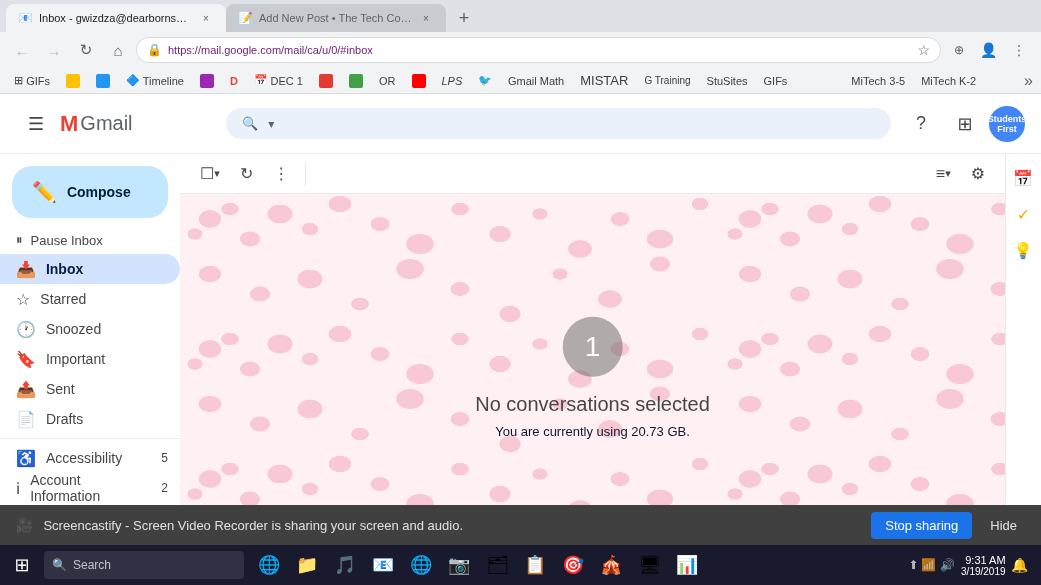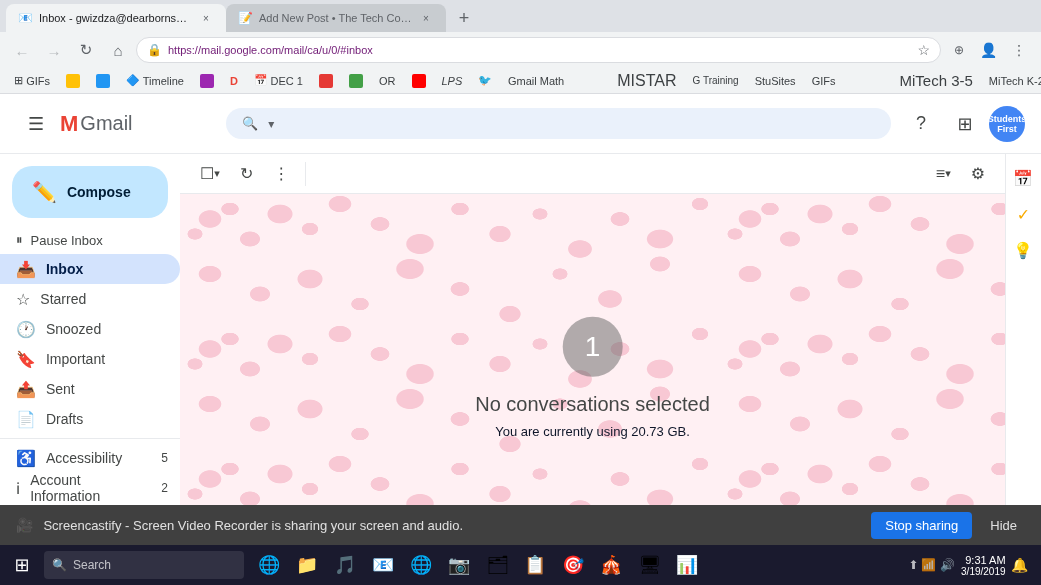--- a/index.html
+++ b/index.html
@@ -201,33 +201,33 @@
   <div class="bookmark-item">
       <span style="font-size:11px;font-style:italic;">LPS</span>
     </div>
   <div class="bookmark-item">
       <span style="font-size:11px;color:#1da1f2;">🐦</span>
     </div>
   <div class="bookmark-item">
       <span style="font-size:11px;">Gmail Math</span>
     </div>
   <div class="bookmark-item">
-      <span style="font-size:16px;margin-left:37px;">MISTAR</span>
+      <span style="font-size:13px;">MISTAR</span>
     </div>
   <div class="bookmark-item">
       <span style="font-size:10px;">G Training</span>
     </div>
   <div class="bookmark-item">
       <span style="font-size:11px;">StuSites</span>
     </div>
   <div class="bookmark-item">
       <span style="font-size:11px;">GIFs</span>
     </div>
   <div class="bookmark-item">
-      <span style="font-size:15px;padding-left:48px;">MiTech 3-5</span>
+      <span style="font-size:11px;padding-left:48px;">MiTech 3-5</span>
     </div>
   <div class="bookmark-item">
       <span style="font-size:11px;">MiTech K-2</span>
     </div>
   <div class="bookmark-more">»</div>
 </div>
 
 <div class="gmail-app-outer">
 
   <div class="gmail-header">

